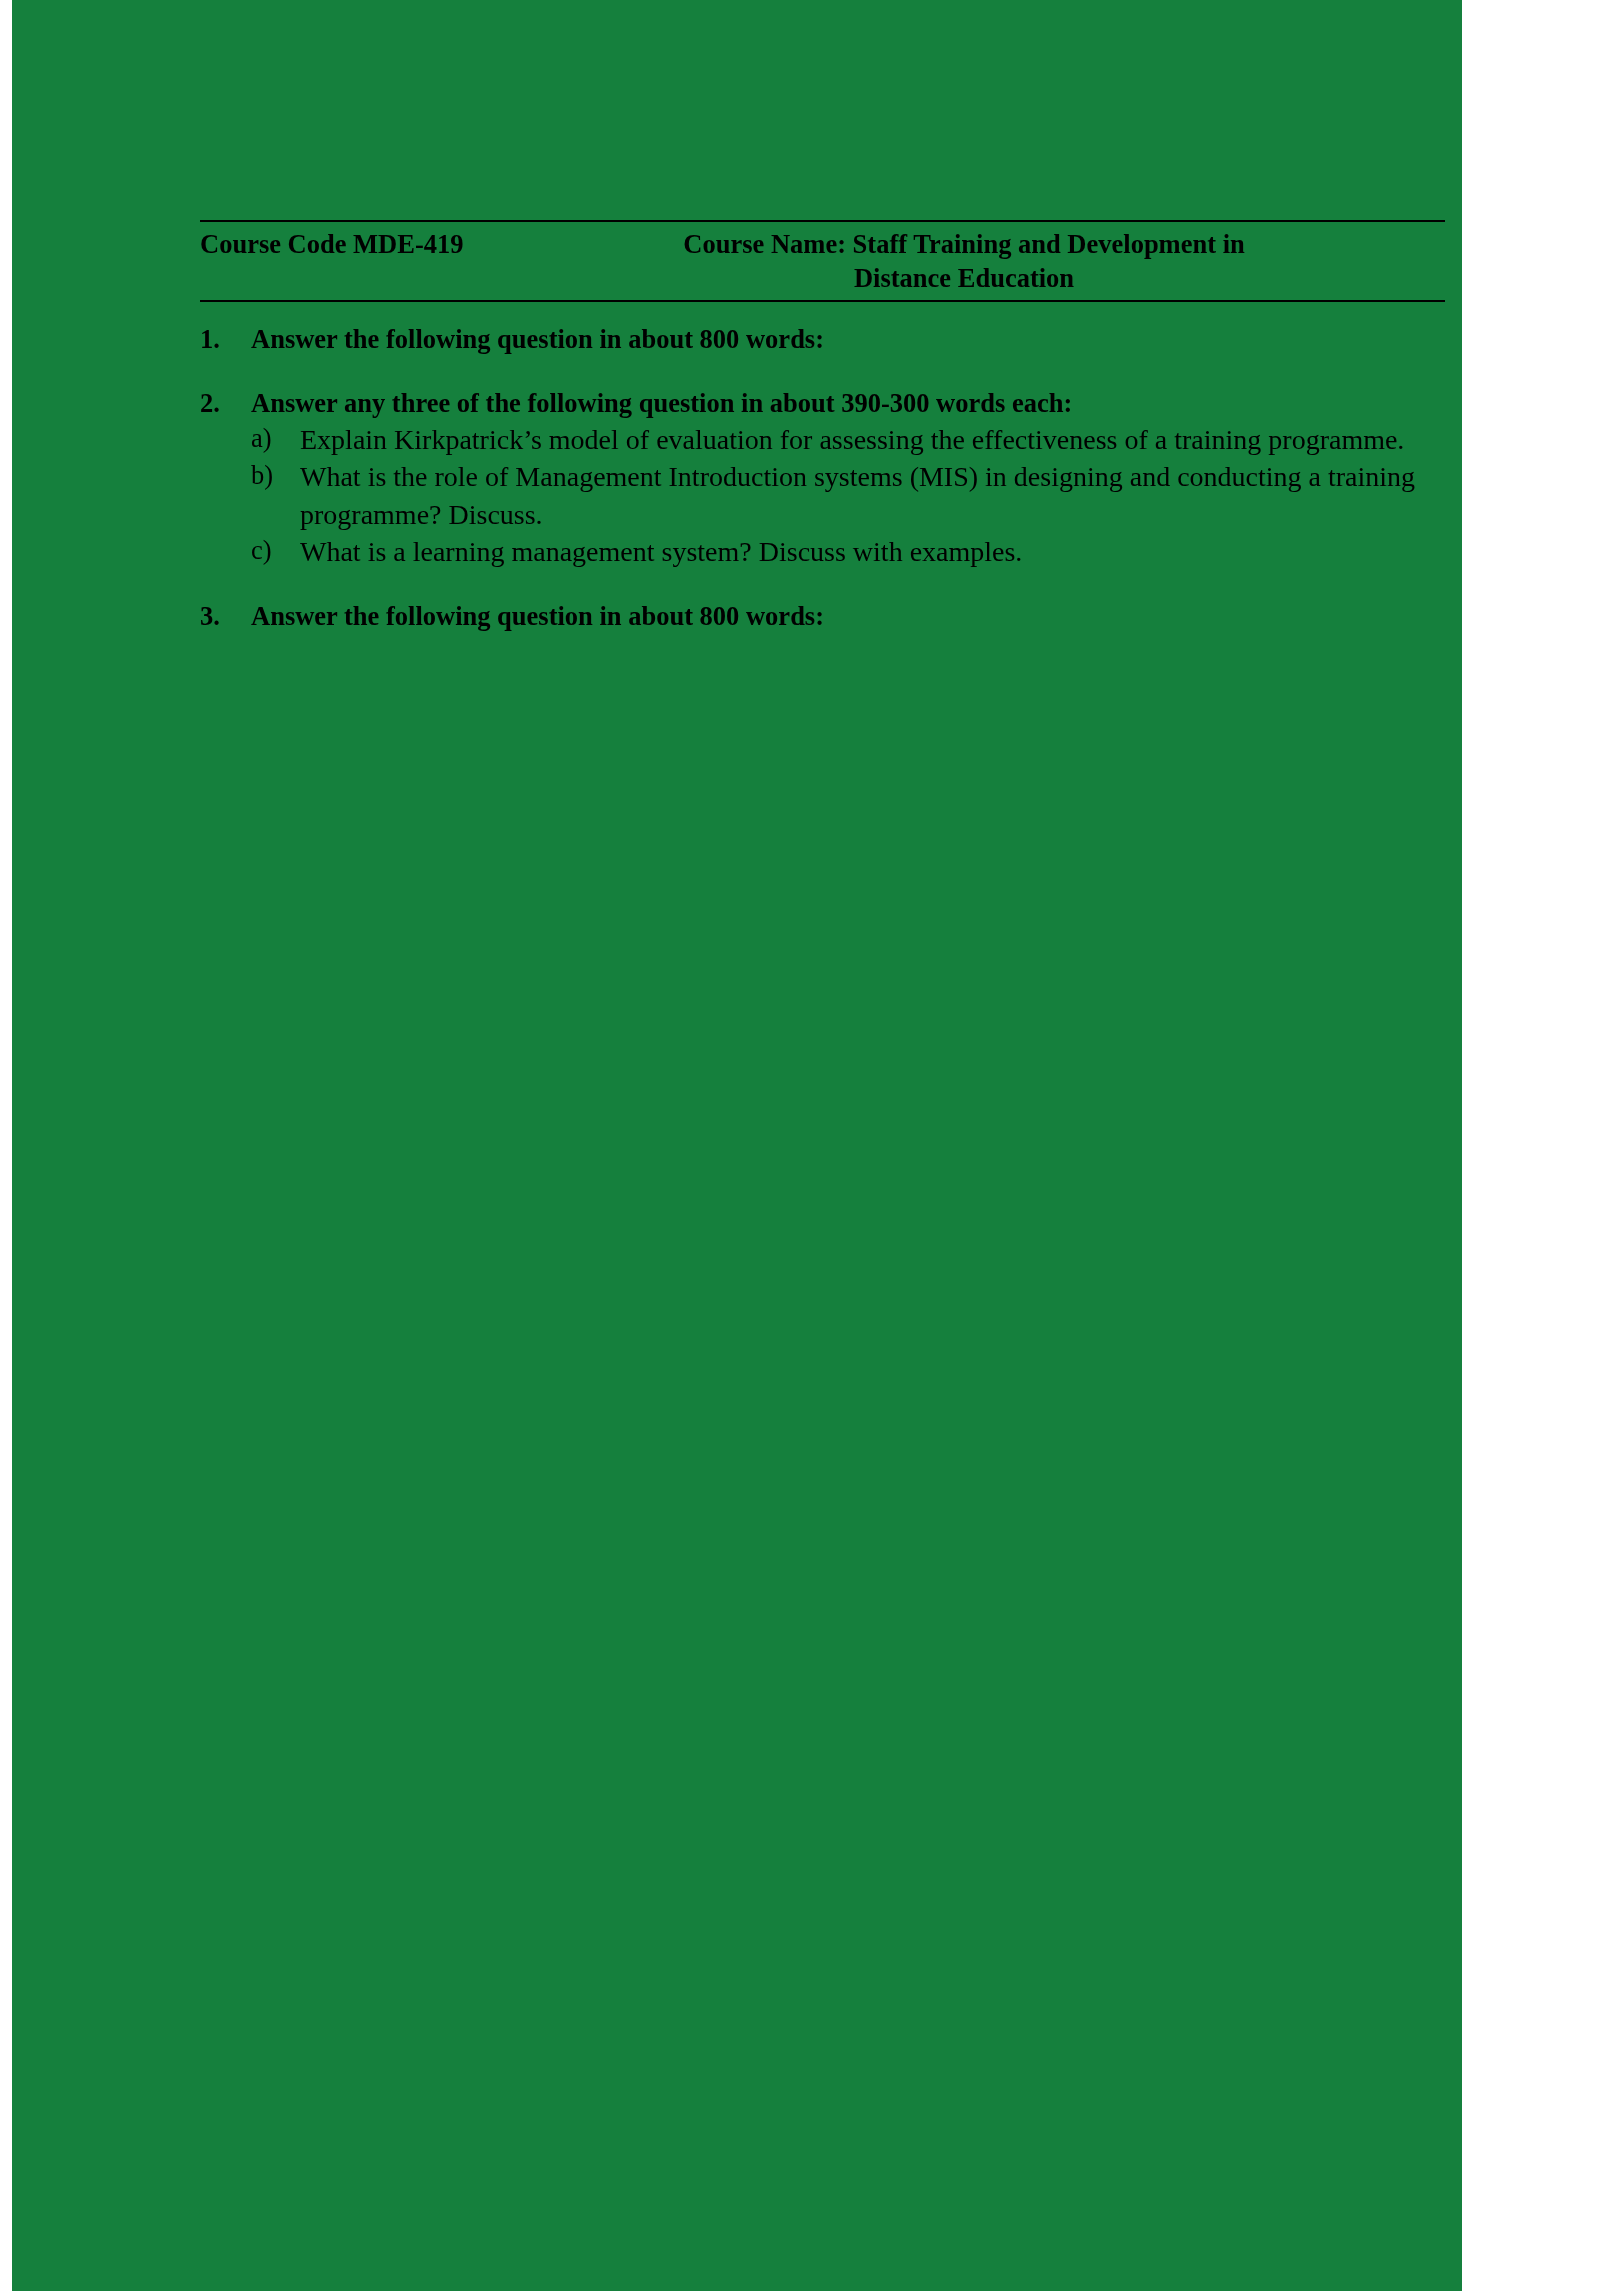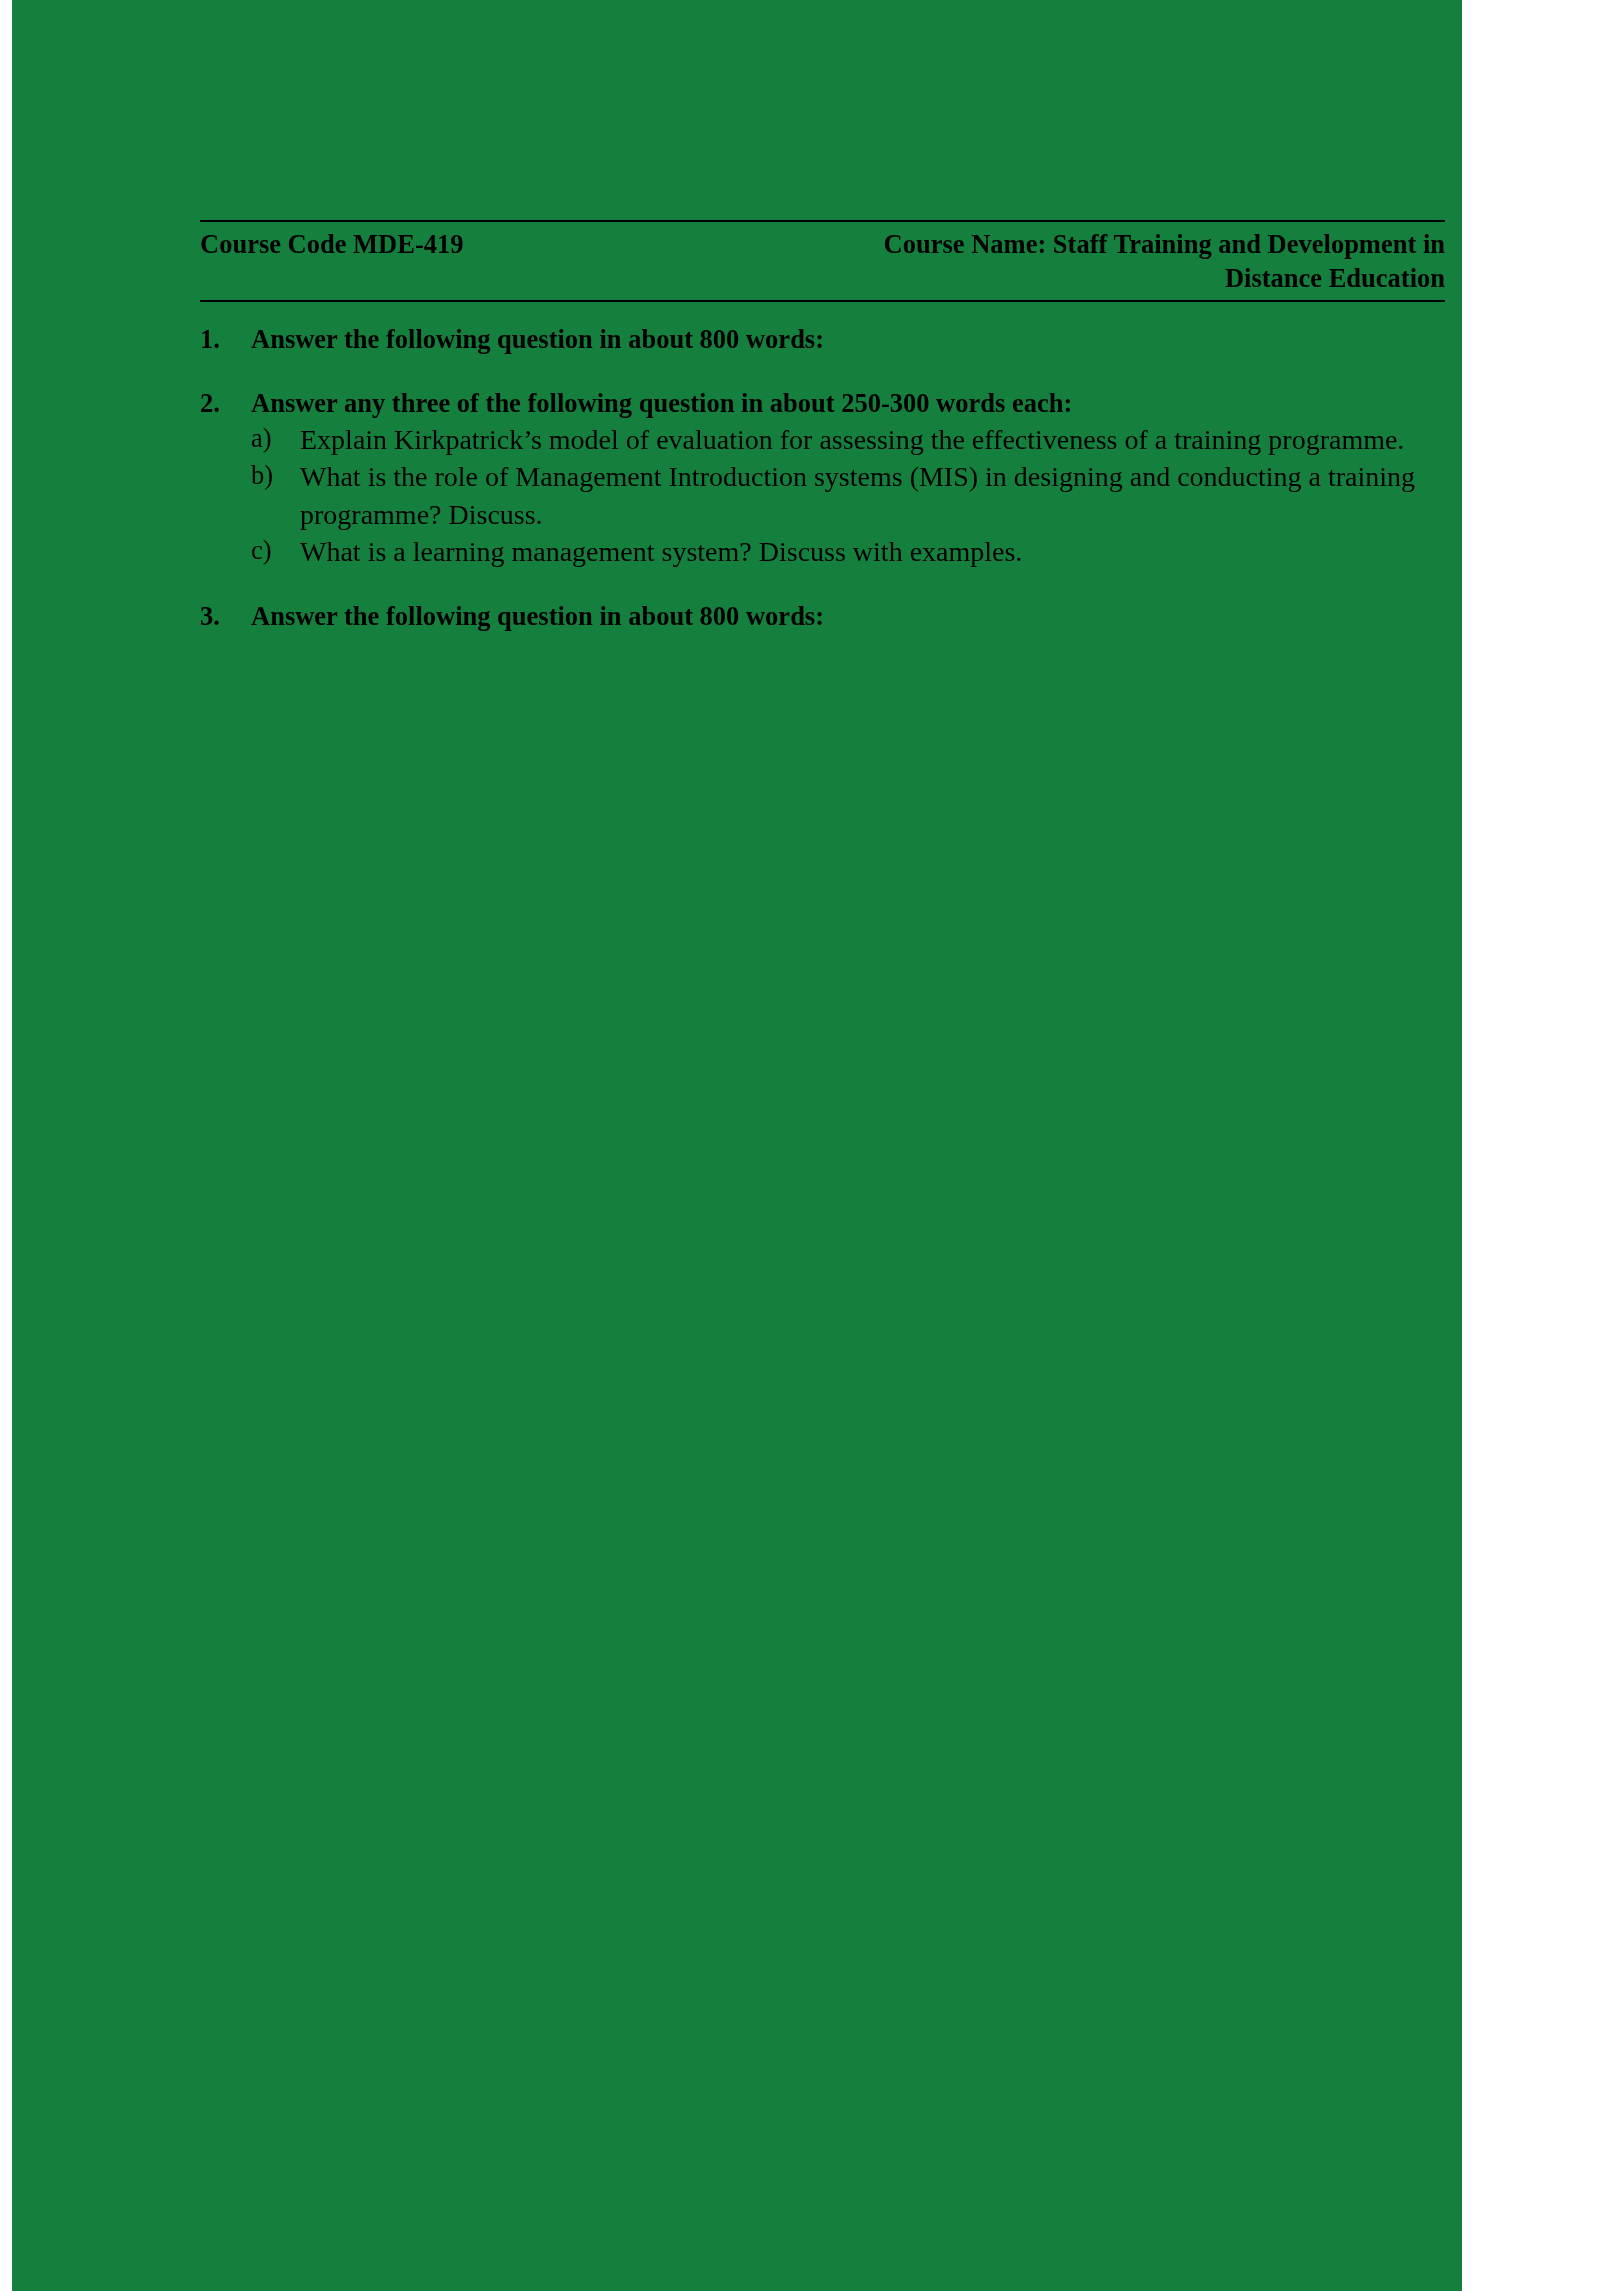--- a/index.html
+++ b/index.html
@@ -56,21 +56,21 @@
     line-height: 1.28;
     white-space: nowrap;
     flex: 0 0 auto;
     padding-right: 19.6px;
   }
   .header-right {
     font-weight: bold;
     font-size: 26.5px;
     line-height: 1.28;
     flex: 1 1 auto;
-    text-align: right;
+    text-align: center;
   }
   .header-right .line2 {
     display: block;
   }
 
   
   .qlist {
     margin: 0;
     padding: 0;
     list-style: none;
@@ -163,21 +163,21 @@
       <li class="qitem">
         <div class="qnum">1.</div>
         <div class="qbody">
           <p class="qheading">Answer the following question in about 800 words:</p>
         </div>
       </li>
 
       <li class="qitem">
         <div class="qnum">2.</div>
         <div class="qbody">
-          <p class="qheading">Answer any three of the following question in about 250-300 words each:</p>
+          <p class="qheading">Answer any three of the following question in about 390-300 words each:</p>
 
           <ul class="sublist">
 
             <li class="subitem">
               <div class="subletter">a)</div>
               <div class="subbody">
                 <p>Explain Kirkpatrick’s model of evaluation for assessing the effectiveness of a training programme.</p>
               </div>
             </li>
 

